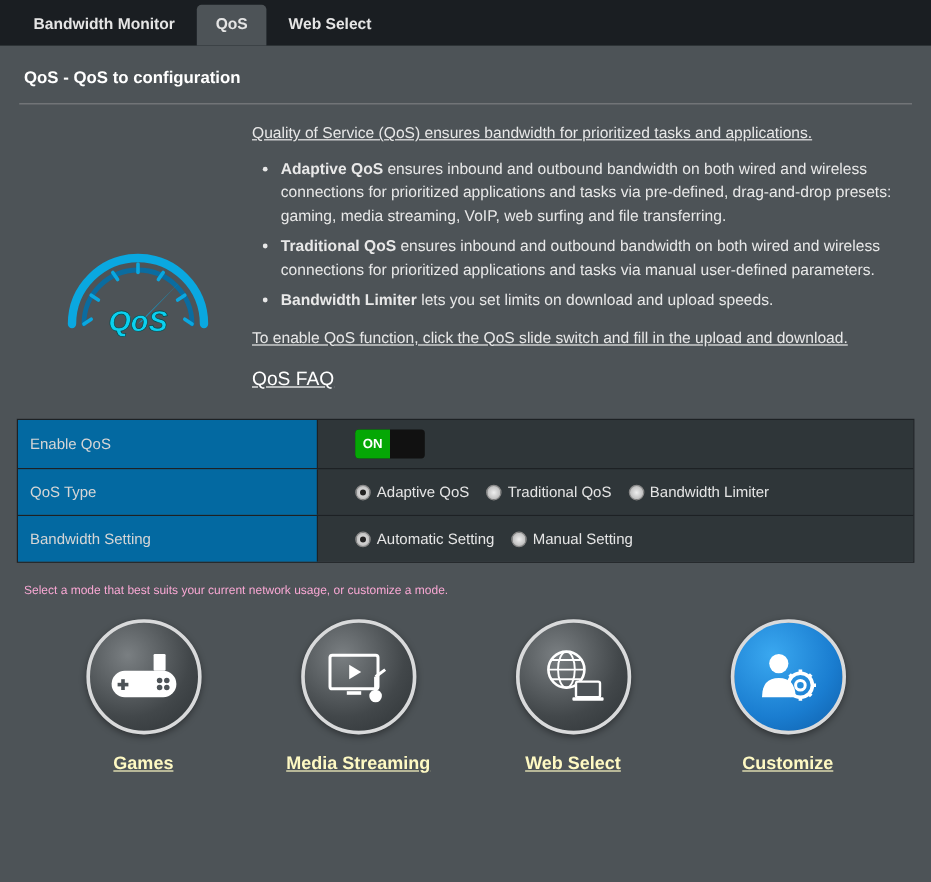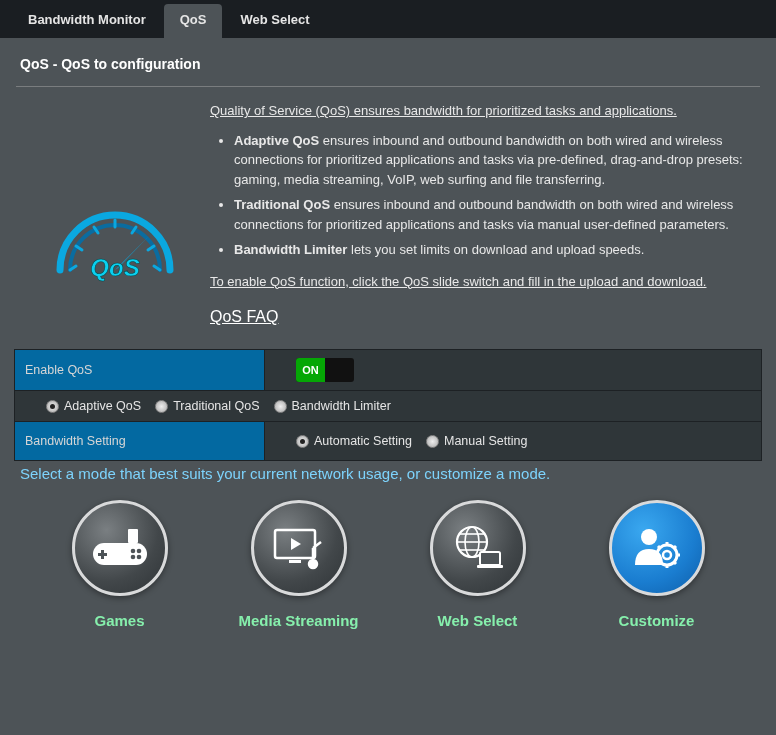--- a/index.html
+++ b/index.html
@@ -141,23 +141,23 @@
     content: "";
     position: absolute;
     width: 5px;
     height: 5px;
     background: #222;
     border-radius: 50%;
     top: 3px;
     left: 3px;
   }
   .mode-prompt {
-    font-size: 15px;
-    color: #7dd3fc;
-    padding: 4px 20px 10px 20px;
+    font-size: 10px;
+    color: #f9a8d4;
+    padding: 18px 20px 10px 20px;
   }
   .modes-row {
     display: flex;
     justify-content: space-around;
     padding: 8px 30px 0 30px;
   }
   .mode-btn {
     display: flex;
     flex-direction: column;
     align-items: center;
@@ -175,22 +175,23 @@
     justify-content: center;
     box-shadow: 0 2px 6px rgba(0,0,0,.4);
   }
   .mode-circle.active {
     background: radial-gradient(circle at 35% 30%, #3aa8f0 0%, #1a7dd0 60%, #0e5da8 100%);
   }
   .mode-label {
     margin-top: 16px;
     font-size: 15px;
     font-weight: bold;
-    color: #86efac;
+    color: #fef9c3;
     text-align: center;
+    text-decoration: underline;
   }
   .bold { font-weight: bold; }
 </style>
 </head>
 <body>
 
 <div class="tabs">
   <div class="tab">Bandwidth Monitor</div>
   <div class="tab active">QoS</div>
   <div class="tab">Web Select</div>
@@ -238,20 +239,21 @@
 <div class="settings-table">
   <div class="settings-row">
     <div class="settings-label">Enable QoS</div>
     <div class="settings-value">
       <div class="toggle">
         <div class="toggle-on">ON</div>
       </div>
     </div>
   </div>
   <div class="settings-row">
+    <div class="settings-label">QoS Type</div>
     <div class="settings-value">
       <label class="radio-opt">
         <span class="radio checked"></span>
         <span>Adaptive QoS</span>
       </label>
       <label class="radio-opt">
         <span class="radio"></span>
         <span>Traditional QoS</span>
       </label>
       <label class="radio-opt">

